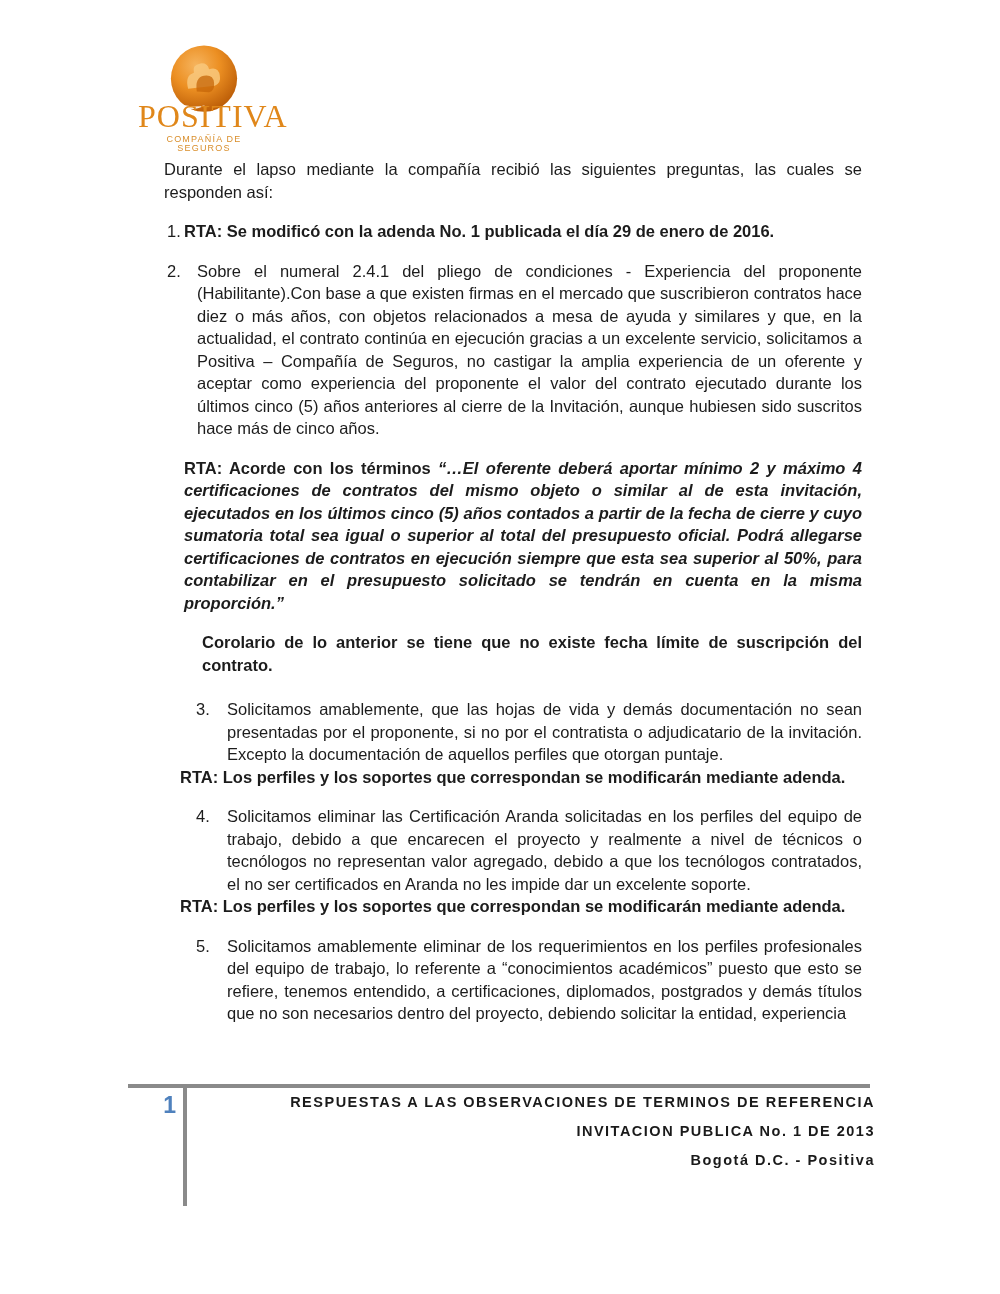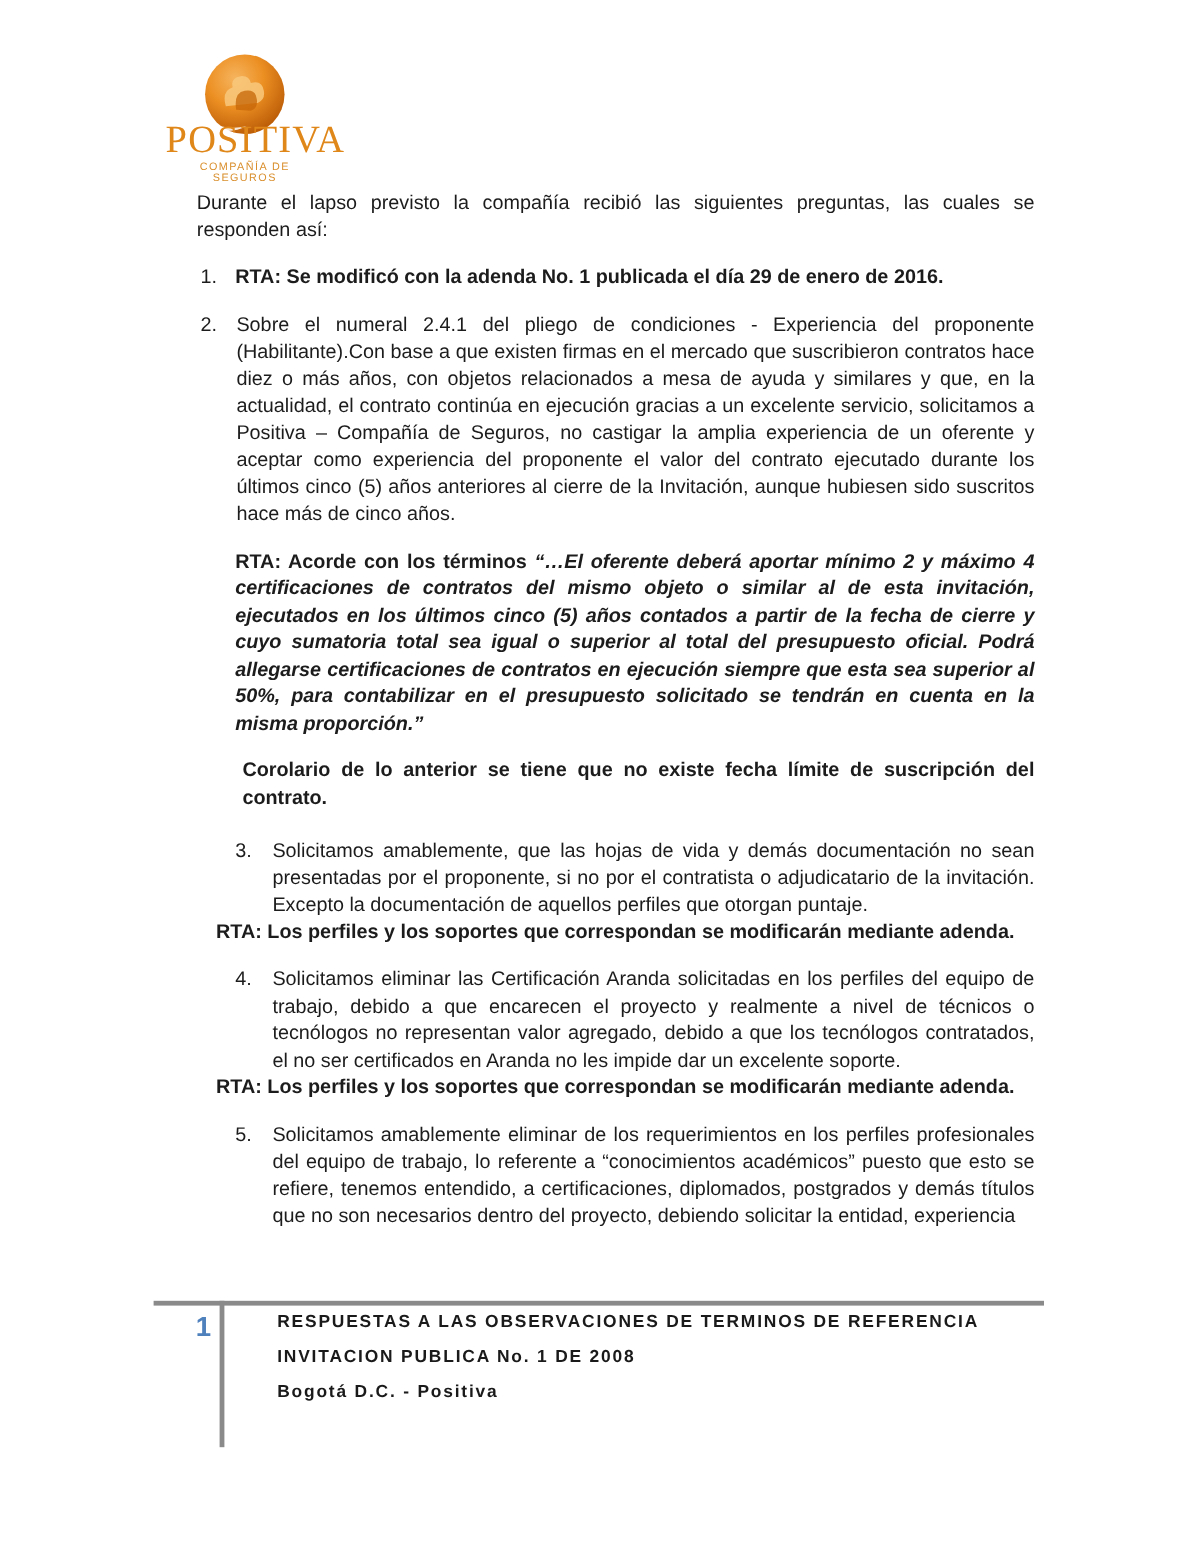--- a/index.html
+++ b/index.html
@@ -28,39 +28,39 @@
     font-family:Liberation Sans, sans-serif;
     font-size:9px; letter-spacing:1.2px; color:#d98e2b; line-height:1;
   }
 
   
   .content { position:absolute; left:164px; top:158px; width:698px;
     font-size:16.5px; line-height:22.5px; text-align:justify; }
   .block { margin-bottom:17px; }
   .q-a { position:relative; padding-left:33px; }
   .q-a .num { position:absolute; left:3px; }
-  .rta-a { margin-left:32px; font-weight:bold; }
+  .rta-a { margin-left:20px; font-weight:bold; }
   .q-b { position:relative; margin-left:32px; padding-left:31px; margin-bottom:0; }
   .q-b .num { position:absolute; left:0; }
   .rta-b { margin-left:16px; font-weight:bold; }
   .corolario { margin-left:38px; font-weight:bold; margin-bottom:22px; }
   .bold { font-weight:bold; }
   .bold-italic { font-weight:bold; font-style:italic; }
   .tight { margin-bottom:0; }
 
   
   .footer-hline { position:absolute; left:128px; top:1084px; width:742px; height:4px; background:#8a8a8a; }
   .footer-vbar  { position:absolute; left:183px; top:1084px; width:4px; height:122px; background:#8a8a8a; }
   .footer-pagenum {
     position:absolute; left:128px; top:1092px; width:48px;
     text-align:right; font-size:23px; font-weight:bold; color:#4f81bd;
   }
   .footer-text {
     position:absolute; left:187px; top:1094px; width:688px;
-    text-align:left; font-weight:bold; font-size:14.5px;
+    text-align:right; font-weight:bold; font-size:14.5px;
     letter-spacing:1.5px; color:#1a1a1a;padding-left:44px;
   }
   .footer-text .fline { margin-bottom:13px; line-height:16px; }
 </style>
 </head>
 <body>
 
 <div class="page">
 
   <div class="logo">
@@ -77,21 +77,21 @@
       <path d="M28 62 q-5-18 8-22 q-3-11 9-13 q10-1 12 8 q13-4 15 9 q2 10-7 14 z" fill="#f8c87c" opacity="0.85"></path>
       <path d="M40 66 q-3-20 10-22 q13-2 14 10 q1 11-7 13 z" fill="#c66508" opacity="0.75"></path>
       <path d="M8 80 q22 10 44 5 q-18 9-34 3 z" fill="#ffffff" opacity="0.85"></path>
     </svg>
     <div class="logo-word">POSITIVA</div>
     <div class="logo-tagline">COMPAÑÍA DE SEGUROS</div>
   </div>
 
   <div class="content">
 
-    <p class="block">Durante el lapso previsto la compañía recibió las siguientes preguntas, las cuales se responden así:</p>
+    <p class="block">Durante el lapso mediante la compañía recibió las siguientes preguntas, las cuales se responden así:</p>
 
     <div class="block q-a">
       <span class="num">1.</span>
     </div>
 
     <p class="block rta-a">RTA: Se modificó con la adenda No. 1 publicada el día 29 de enero de 2016.</p>
 
     <div class="block q-a">
       <span class="num">2.</span>
       <span>Sobre el numeral 2.4.1 del pliego de condiciones - Experiencia del proponente (Habilitante).Con base a que existen firmas en el mercado que suscribieron contratos hace diez o más años, con objetos relacionados a mesa de ayuda y similares y que, en la actualidad, el contrato continúa en ejecución gracias a un excelente servicio, solicitamos a Positiva – Compañía de Seguros, no castigar la amplia experiencia de un oferente y aceptar como experiencia del proponente el valor del contrato ejecutado durante los últimos cinco (5) años anteriores al cierre de la Invitación, aunque hubiesen sido suscritos hace más de cinco años.</span>
@@ -118,17 +118,17 @@
       <span>Solicitamos amablemente eliminar de los requerimientos en los perfiles profesionales del equipo de trabajo, lo referente a “conocimientos académicos” puesto que esto se refiere, tenemos entendido, a certificaciones, diplomados, postgrados y demás títulos que no son necesarios dentro del proyecto, debiendo solicitar la entidad, experiencia</span>
     </div>
 
   </div>
 
   <div class="footer-hline"></div>
   <div class="footer-vbar"></div>
   <div class="footer-pagenum">1</div>
   <div class="footer-text">
     <div class="fline">RESPUESTAS A LAS OBSERVACIONES DE TERMINOS DE REFERENCIA</div>
-    <div class="fline">INVITACION PUBLICA No. 1 DE 2008</div>
+    <div class="fline">INVITACION PUBLICA No. 1 DE 2013</div>
     <div class="fline">Bogotá D.C. - Positiva</div>
   </div>
 
 </div>
 
 </body></html>

